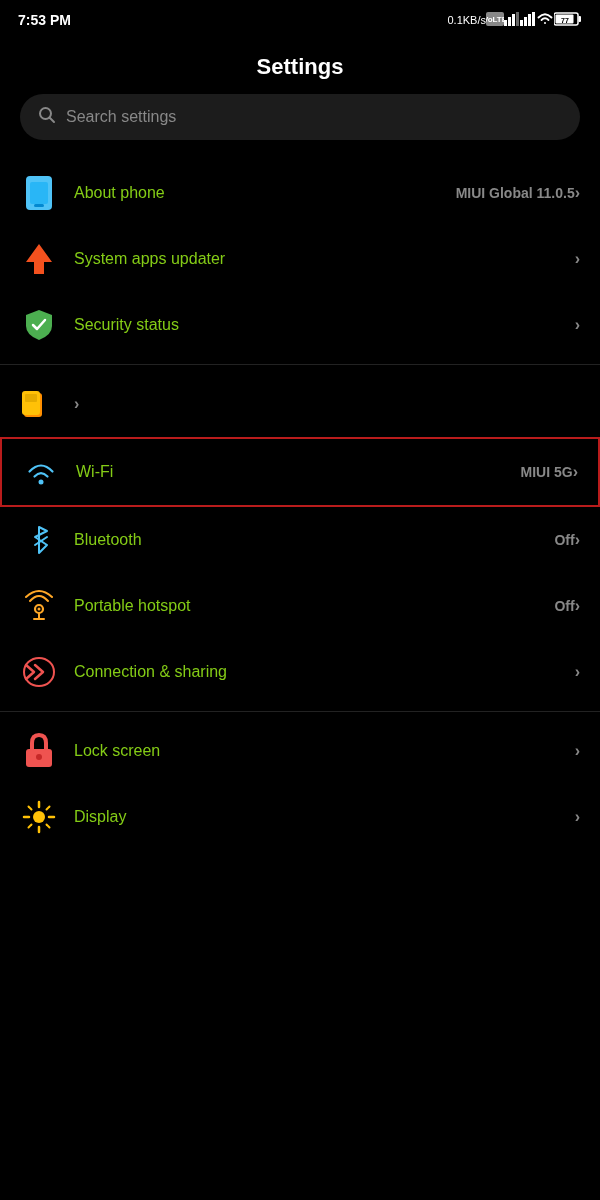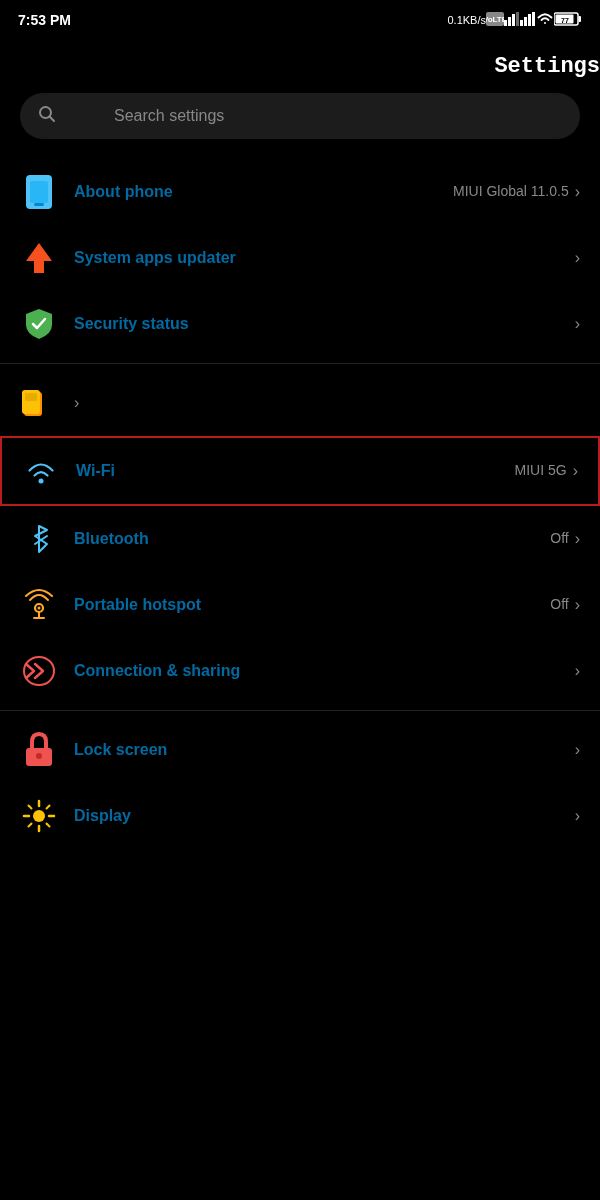--- a/index.html
+++ b/index.html
@@ -38,23 +38,22 @@
       font-size: 11px;
       color: #fff;
     }
 
     .status-icons span {
       font-size: 11px;
     }
 
     
     .header {
-      text-align: right;
+      text-align: center;
       padding: 18px 0 14px 0;
-      font-family: Liberation Mono, monospace;
     }
 
     .header-title {
       font-size: 22px;
       font-weight: 700;
       color: #fff;
     }
 
     
     .search-bar-container {
@@ -71,21 +70,20 @@
     }
 
     .search-icon-svg {
       color: #888;
       flex-shrink: 0;
     }
 
     .search-placeholder {
       color: #888;
       font-size: 16px;
-      margin-left: 48px;
     }
 
     
     .settings-list {
       padding: 0;
     }
 
     .settings-item {
       display: flex;
       align-items: center;
@@ -110,27 +108,28 @@
 
     .item-content {
       flex: 1;
       display: flex;
       align-items: center;
       justify-content: space-between;
     }
 
     .item-label {
       font-size: 16px;
-      color: #0369a1;
-      font-weight: 700;
+      color: #84cc16;
+      font-weight: 400;
     }
 
     .item-right {
       display: flex;
-      gap: 6px;
+      align-items: center;
+      font-weight: bold;
     }
 
     .item-value {
       font-size: 14px;
       color: #888;
     }
 
     .chevron {
       color: #888;
       font-size: 16px;

